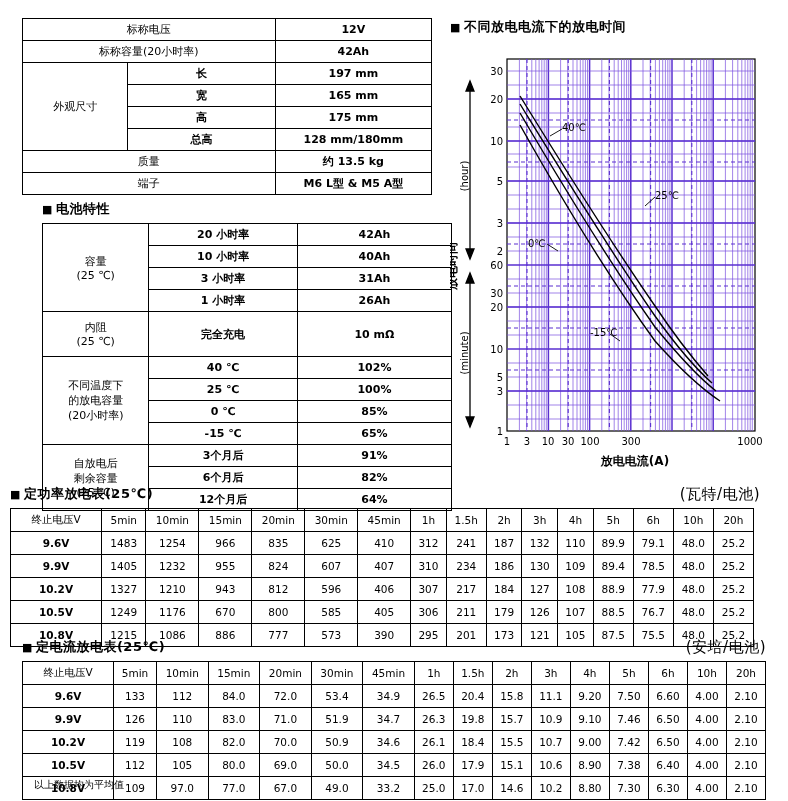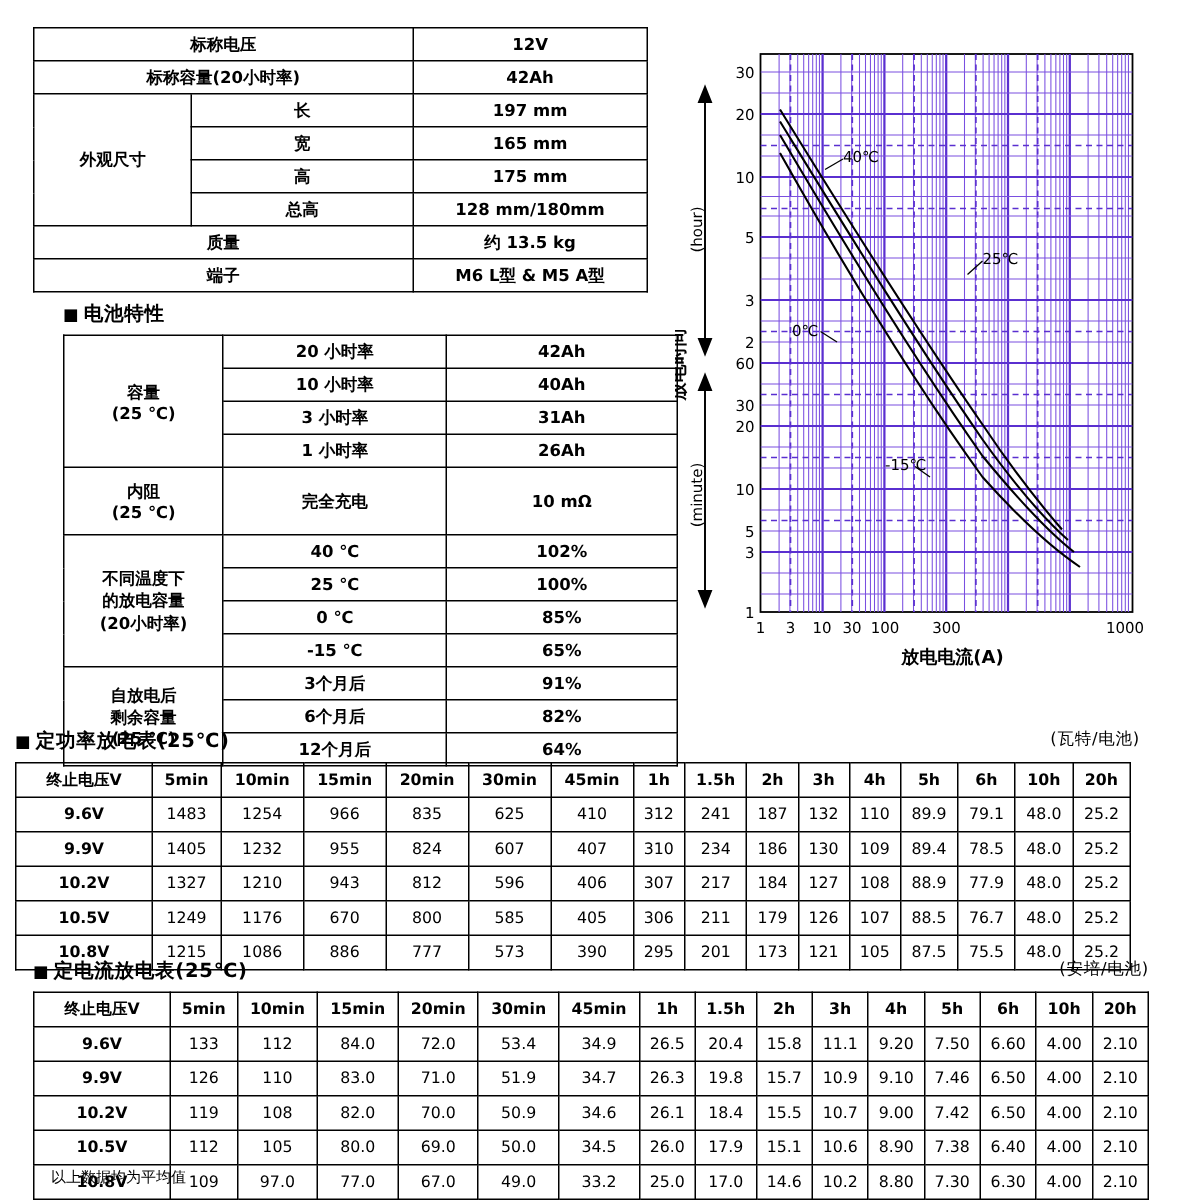--- a/index.html
+++ b/index.html
@@ -26,38 +26,38 @@
   }
   table.grid td{
     border:1px solid #000;
     text-align:center;
     vertical-align:middle;
     font-size:11px;
     padding:2px 3px;
     height:17px;
   }
   table.grid td.bold{font-weight:bold;}
-  table.grid td.lbl{font-weight:bold;}
+  table.grid td.lbl{font-weight:normal;}
 
   
   #specs-block{position:absolute;left:22px;top:18px;width:410px;}
   #chars-block{position:absolute;left:22px;top:200px;width:410px;margin-left:20px;}
   #chart-block{position:absolute;left:450px;top:18px;width:320px;}
   #power-block{position:absolute;left:10px;top:485px;width:750px;}
   #current-block{position:absolute;left:22px;top:638px;width:744px;}
   #footnote{position:absolute;left:34px;top:778px;font-size:10px;}
 
   #specs-table{width:410px;}
   #chars-table{width:410px;}
 
-  .unit-note{float:right;font-size:11px;font-weight:normal;}
+  .unit-note{float:right;font-size:15px;font-weight:normal;}
 
   #power-table,#current-table{width:744px;}
   #power-table td,#current-table td{height:18px;font-size:10.5px;}
-  #power-table td.hdr,#current-table td.hdr{font-weight:bold;}
+  #power-table td.hdr,#current-table td.hdr{font-weight:normal;}
   #power-table td.rowlbl,#current-table td.rowlbl{font-weight:bold;text-align:center;}
 
   
   #chart-wrap{position:relative;width:320px;height:430px;}
   #chart-svg{position:absolute;left:0;top:0;}
 </style>
 </head>
 <body>
 
 <div id="specs-block">
@@ -174,20 +174,23 @@
     </tr>
     <tr>
       <td class="bold">12个月后</td>
       <td class="bold">64%</td>
     </tr>
   </tbody>
     </table>
 </div>
 
 <div id="chart-block">
+  <div class="sec-title">
+    <span class="mark">■</span><span>不同放电电流下的放电时间</span>
+  </div>
   <div id="chart-wrap">
     <svg id="chart-svg" width="320" height="430" viewBox="0 0 320 430">
       <defs>
         <clipPath id="plotclip">
             <rect x="57" y="18" width="248" height="372"></rect>
           </clipPath>
       </defs>
 
       <rect x="57" y="18" width="248" height="372" fill="#ffffff" stroke="#000" stroke-width="1.2"></rect>
 

